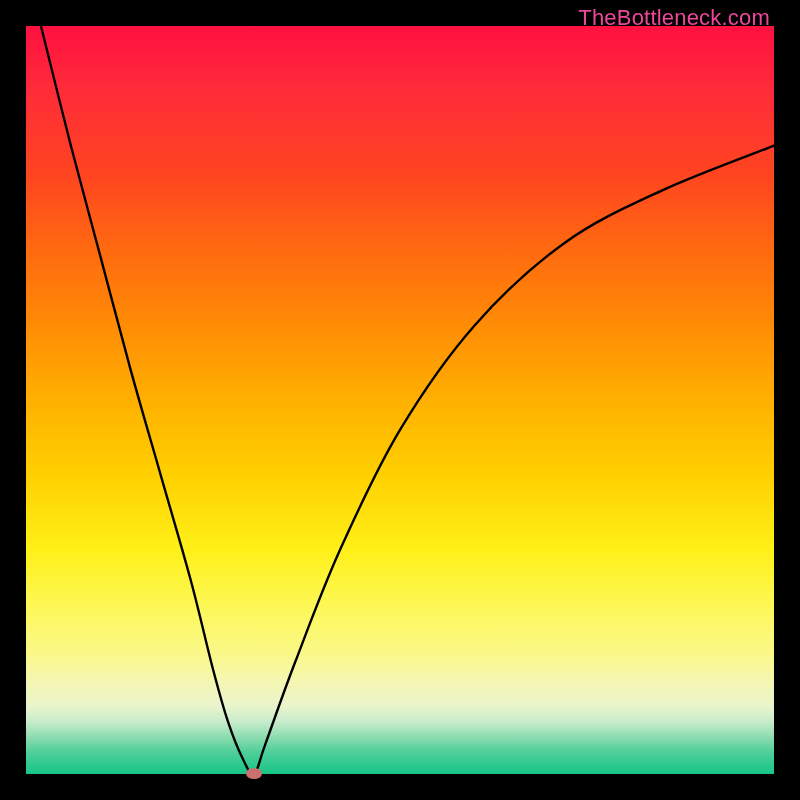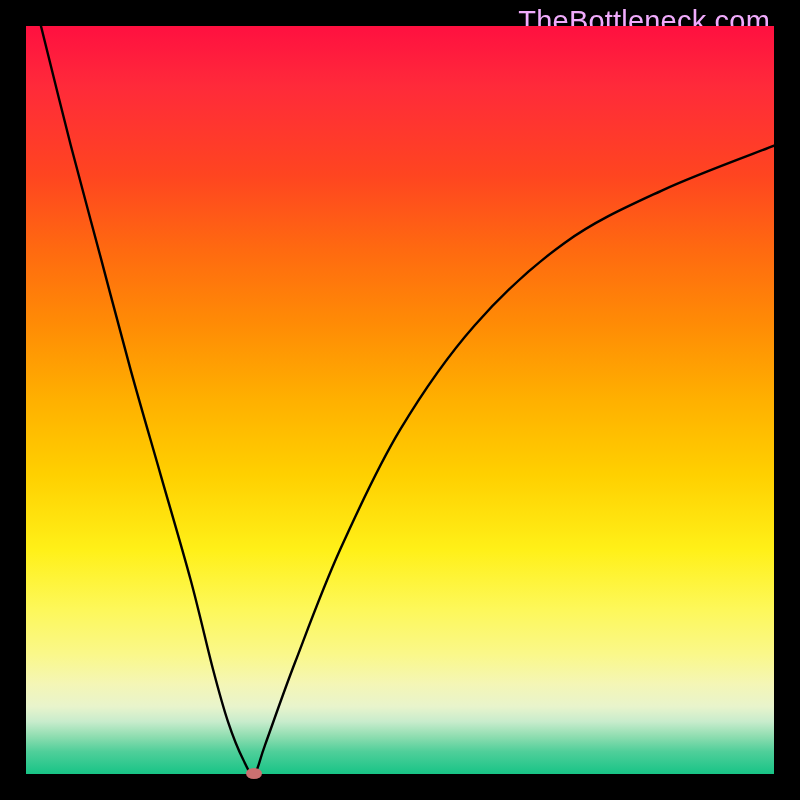--- a/index.html
+++ b/index.html
@@ -32,23 +32,23 @@
       #c8eccc 93%,
       #8eddb0 95%,
       #50cf9a 97%,
       #18c486 100%);
   }
   .watermark {
     position: absolute;
     top: 5px;
     right: 30px;
     font-family: Arial, Helvetica, sans-serif;
-    font-size: 29px;
+    font-size: 22px;
     font-weight: 500;
-    color: #f0abfc;
+    color: #ec4899;
     letter-spacing: 0.2px;
   }
   svg.curve {
     position: absolute;
     left: 0;
     top: 0;
     width: 748px;
     height: 748px;
   }
   .marker {

